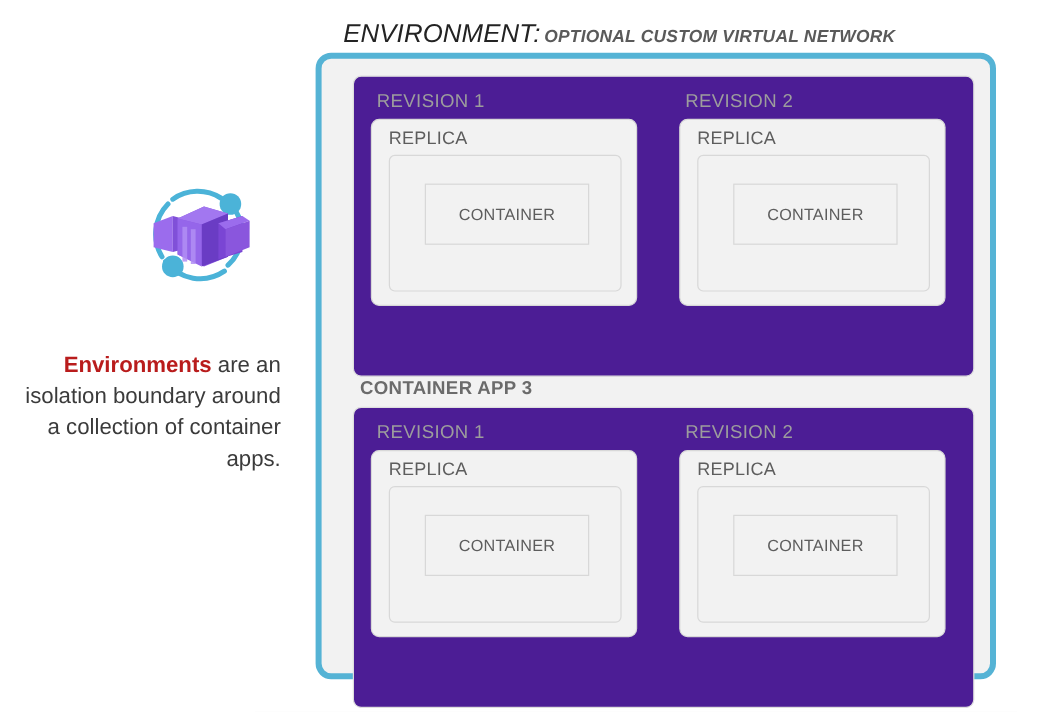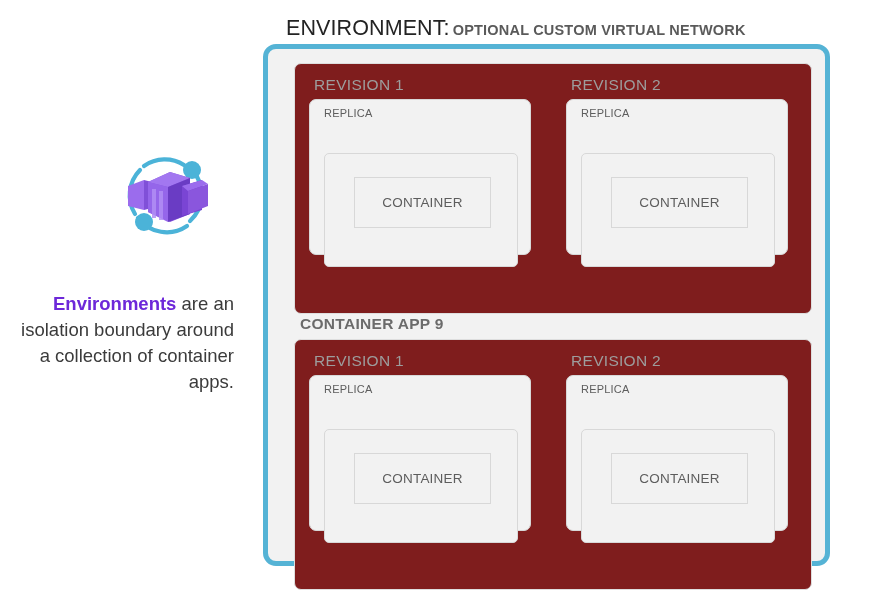--- a/index.html
+++ b/index.html
@@ -36,29 +36,30 @@
     top: 272px;
     width: 222px;
     text-align: right;
     font-size: 18.5px;
     line-height: 26px;
     color: #3b3b3b;
     font-family: "Liberation Sans", sans-serif;
   }
   #left-caption .strong {
     font-weight: bold;
-    color: #6d28d9;
+    color: #b91c1c;
   }
 
   
   #env-heading {
     position: absolute;
     left: 286px;
     top: 16px;
     white-space: nowrap;
+    font-style: italic;
   }
   #env-heading .head-main {
     font-size: 21.5px;
     font-weight: normal;
     color: #232323;
     letter-spacing: 0.1px;
   }
   #env-heading .head-sub {
     font-size: 14.5px;
     font-weight: bold;
@@ -93,21 +94,21 @@
     font-size: 15.5px;
     font-weight: bold;
     color: #6b6b6b;
     letter-spacing: 0.3px;
     margin: 0 0 6px 6px;
   }
   .app-box {
     box-sizing: border-box;
     width: 518px;
     height: 251px;
-    background: #7f1d1d;
+    background: #4c1d95;
     border: 1.5px solid #dedede;
     border-radius: 7px;
     position: relative;
     padding-left: 35px;
   }
 
   
   .revision {
     position: absolute;
     top: 12px;
@@ -129,36 +130,35 @@
     height: 156px;
     background: #f2f2f2;
     border: 1.5px solid #d8d8d8;
     border-radius: 7px;
     position: relative;
   }
   .replica-title {
     position: absolute;
     left: 14px;
     top: 7px;
-    font-size: 11px;
+    font-size: 15px;
     font-weight: normal;
     color: #5d5d5d;
     letter-spacing: 0.2px;
   }
   .replica-inner {
     box-sizing: border-box;
     position: absolute;
     left: 14px;
     top: 29px;
     width: 194px;
     height: 114px;
     background: #f2f2f2;
     border: 1.5px solid #d8d8d8;
     border-radius: 5px;
-    margin-top: 24px;
   }
   .container-box {
     box-sizing: border-box;
     position: absolute;
     left: 29px;
     top: 23px;
     width: 137px;
     height: 51px;
     background: #f2f2f2;
     border: 1.5px solid #d8d8d8;
@@ -240,21 +240,21 @@
               <span class="container-label">CONTAINER</span>
             </div>
           </div>
         </div>
       </div>
 
     </div>
   </div>
 
   <div class="app-section" id="app-section-2">
-    <div class="app-title">CONTAINER APP 9</div>
+    <div class="app-title">CONTAINER APP 3</div>
     <div class="app-box">
 
       <div class="revision rev-left">
         <div class="revision-title">REVISION 1</div>
         <div class="replica-box">
           <div class="replica-title">REPLICA</div>
           <div class="replica-inner">
             <div class="container-box">
               <span class="container-label">CONTAINER</span>
             </div>

